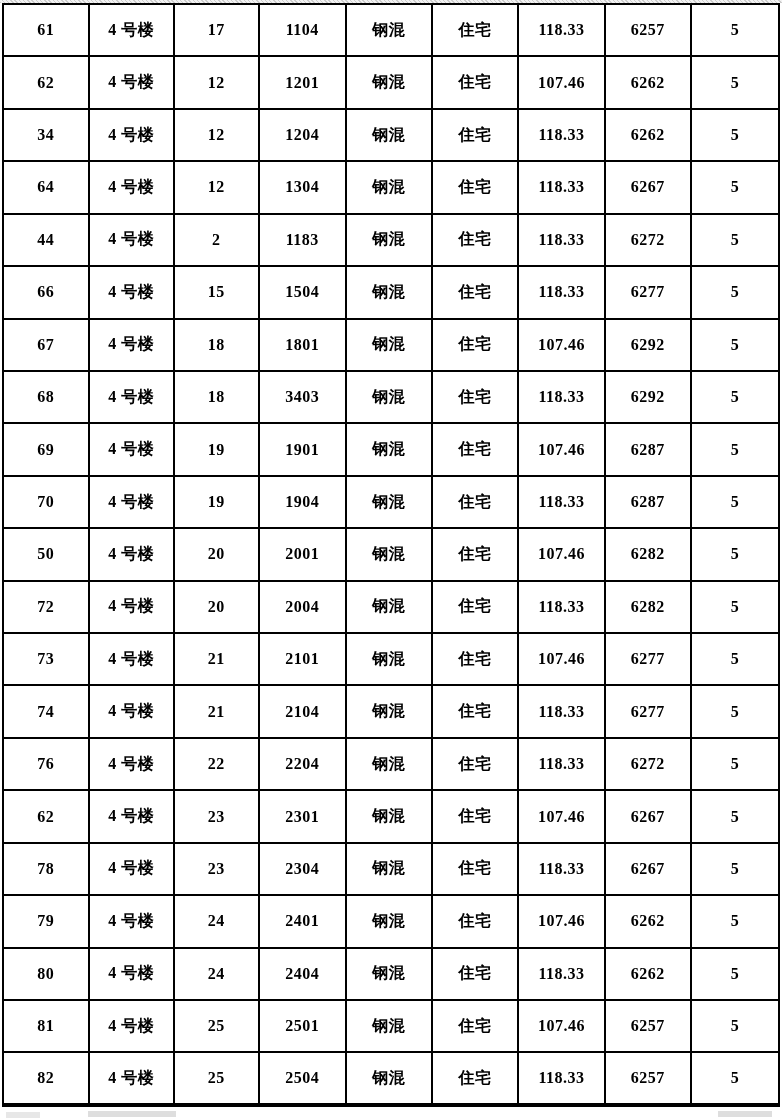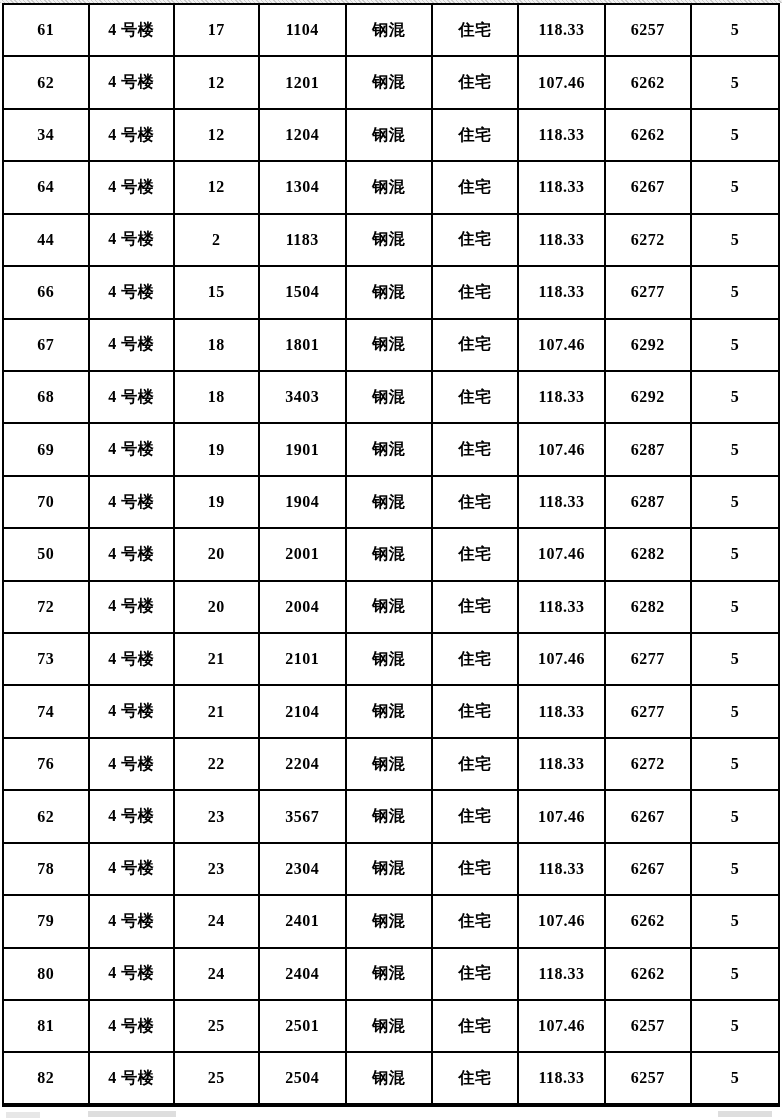--- a/index.html
+++ b/index.html
@@ -241,21 +241,21 @@
           <td>钢混</td>
           <td>住宅</td>
           <td>118.33</td>
           <td>6272</td>
           <td>5</td>
         </tr>
         <tr>
           <td>62</td>
           <td>4 号楼</td>
           <td>23</td>
-          <td>3567</td>
+          <td>2301</td>
           <td>钢混</td>
           <td>住宅</td>
           <td>107.46</td>
           <td>6267</td>
           <td>5</td>
         </tr>
         <tr>
           <td>78</td>
           <td>4 号楼</td>
           <td>23</td>

